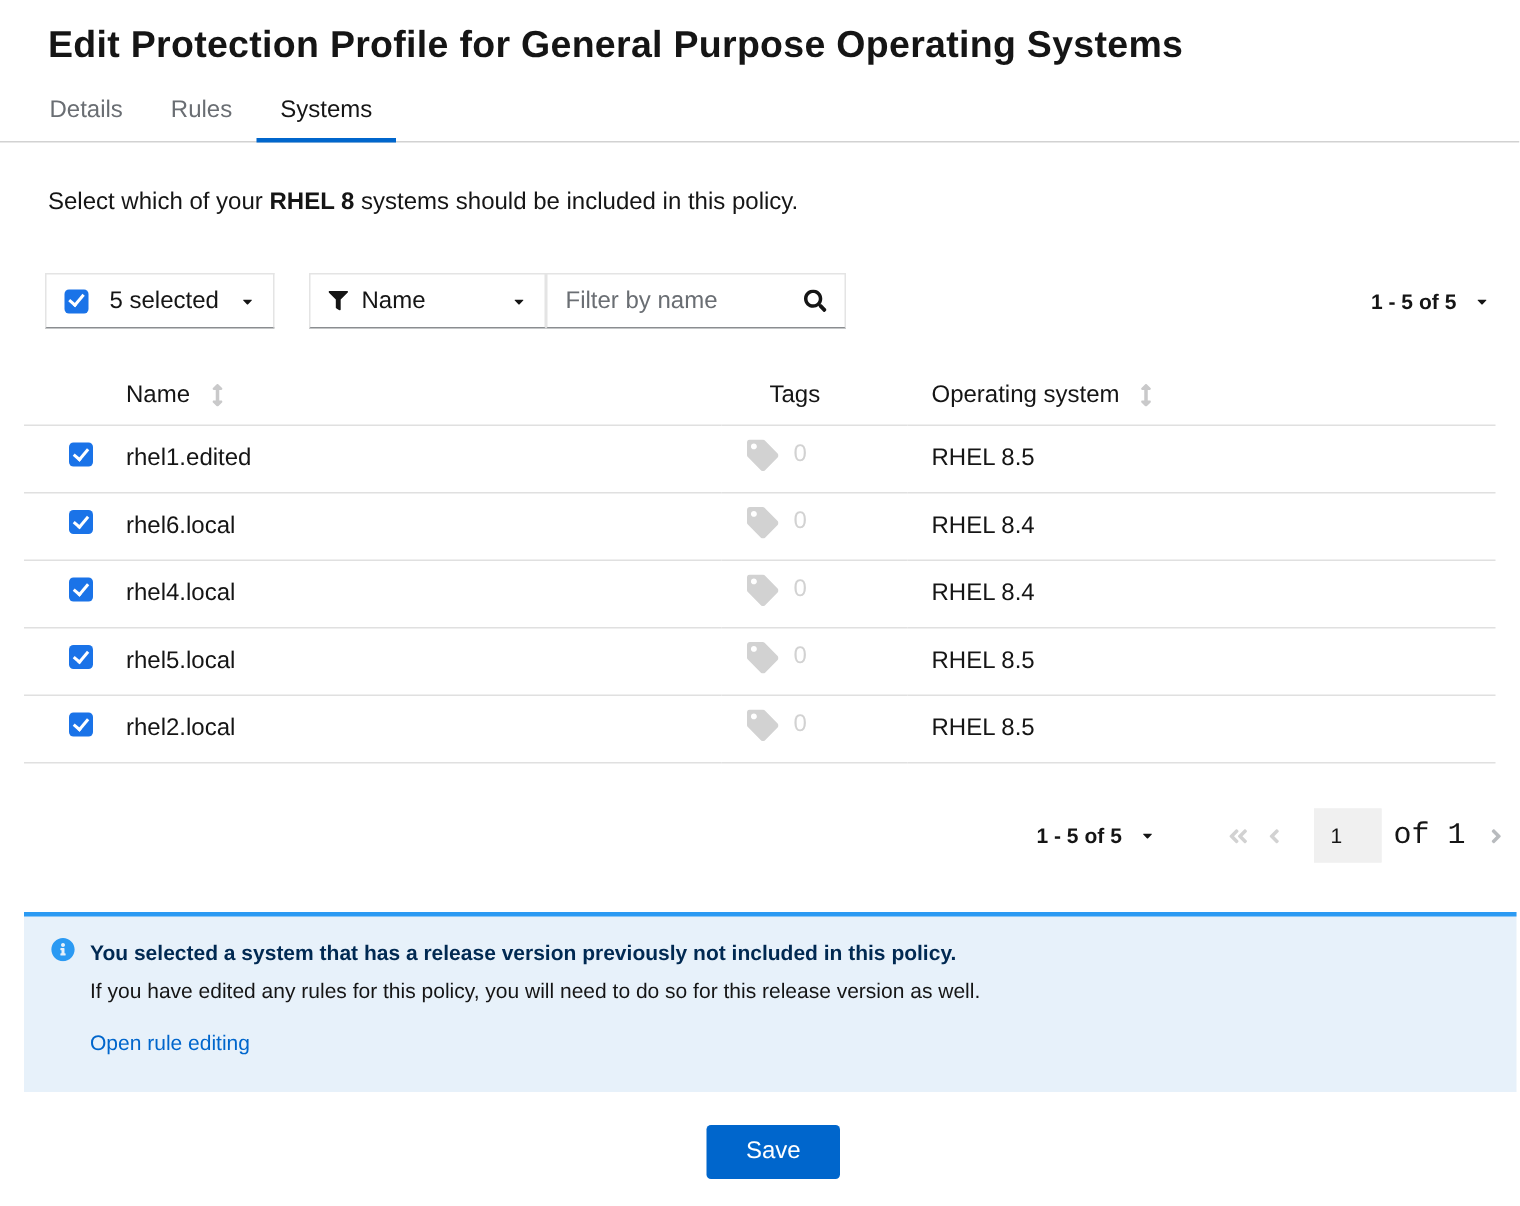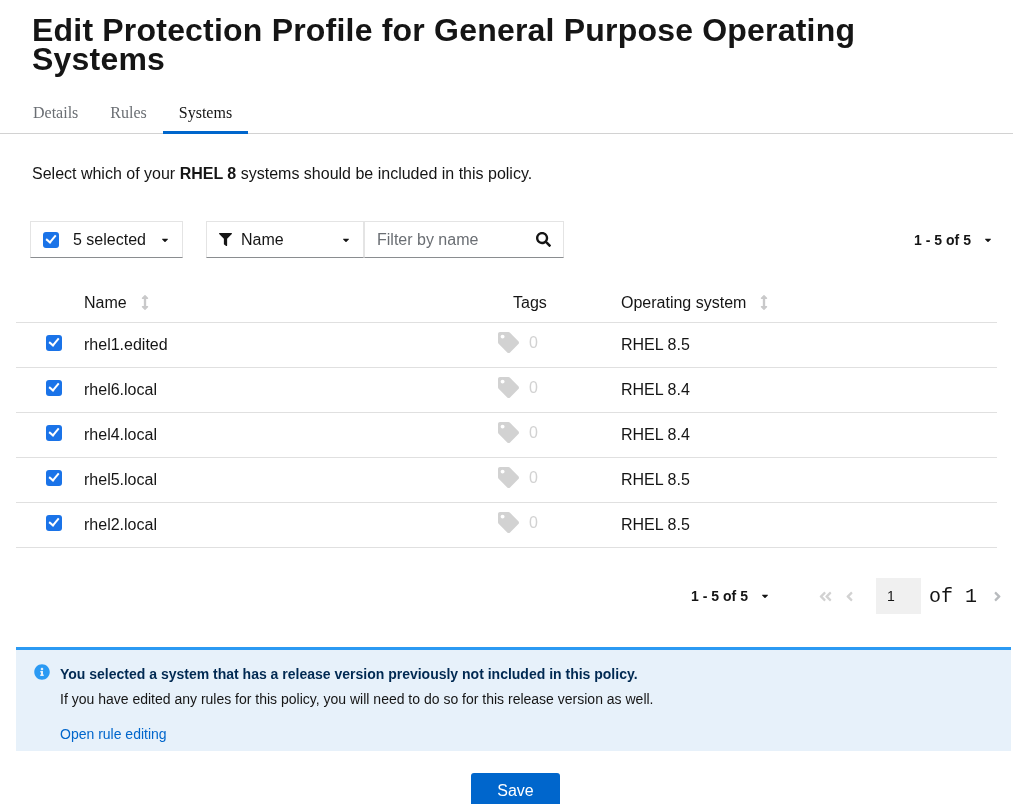--- a/index.html
+++ b/index.html
@@ -9,30 +9,29 @@
     color:#151515;
     width:1013px; height:804px;
     overflow:hidden;
     position:relative;
   }
   .page { width:1013px; height:804px; background:#fff; }
 
   
   .page-title {
     margin:16px 16px 0 32px;
-    font-size:32px; font-weight:700; line-height:29px; color:#151515;
+    font-size:25px; font-weight:700; line-height:29px; color:#151515;
     letter-spacing:.2px;
   }
 
   
   .tabs {
     display:flex; align-items:flex-end;
-    margin-top:22px; padding-left:17px;
+    margin-top:12px; padding-left:17px;
     border-bottom:1px solid #d2d2d2;
-    font-family:Liberation Serif, serif;
   }
   .tab {
     padding:8px 16px 11px;
     font-size:16px; color:#6a6e73; cursor:pointer;
     position:relative; background:none; border:none;
     font-family:inherit;
   }
   .tab.active { color:#151515; }
   .tab.active::after {
     content:""; position:absolute; left:0; right:0; bottom:-1px; height:3px;
@@ -128,21 +127,21 @@
     font-size:14px; font-family:inherit; color:#151515;
     padding-left:10px;
   }
   .of-pages { font-size:20px; margin-left:8px; margin-right:10px;font-family:Liberation Mono, monospace; }
   .nav-right { padding-left:6px; }
 
   
   .alert {
     margin:32px 2px 0 16px;
     background:#e7f1fa; border-top:3px solid #2b9af3;
-    padding:14px 18px 7px 18px;
+    padding:14px 18px 23px 18px;
   }
   .alert-head { display:flex; align-items:flex-start; gap:10px; }
   .alert-title { font-size:14px; font-weight:700; color:#002952; line-height:18px; padding-top:1px; }
   .alert-body { font-size:14px; color:#151515; line-height:18px; margin:7px 0 0 26px; }
   .alert-link {
     display:inline-block; margin:18px 0 2px 26px;
     font-size:14px; color:#0066cc; text-decoration:none; cursor:pointer;
   }
 
   

